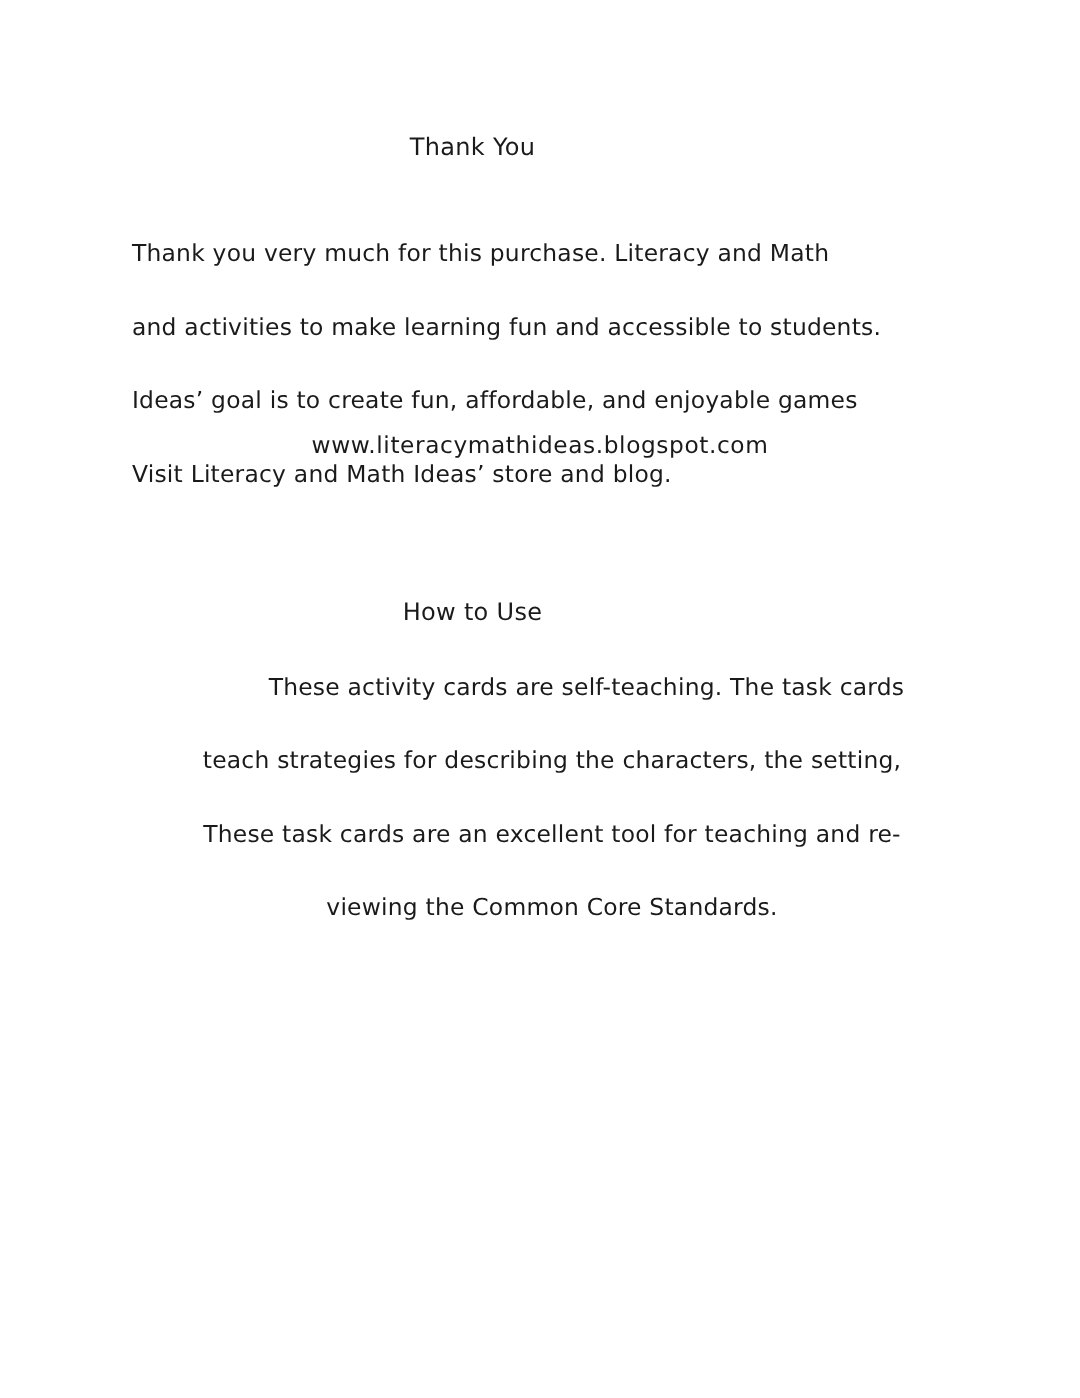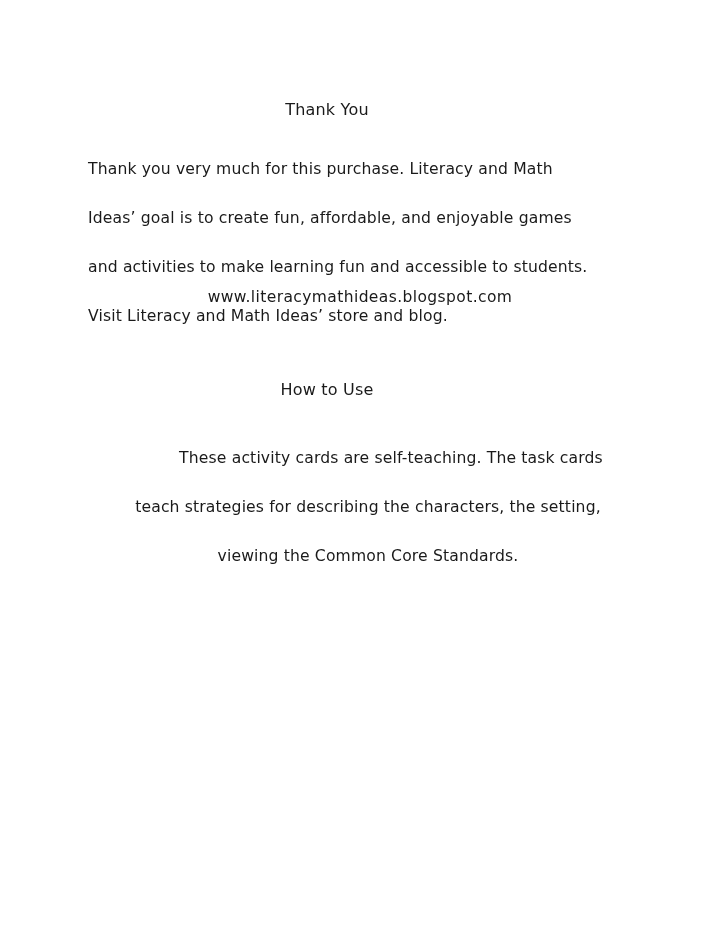--- a/index.html
+++ b/index.html
@@ -20,21 +20,21 @@
       left: 0; top: 0;
       width: 720px; height: 932px;
       background: #ffffff;
     }
     .title {
       position: absolute;
       left: 0; width: 630px;
       text-align: center;
       font-size: 16px;
       font-weight: normal;
-      margin: 12px;
+      margin: 0;
       letter-spacing: 0.2px;
     }
     .para {
       position: absolute;
       left: 88px;
       width: 560px;
       font-size: 15.6px;
       line-height: 21px;
       margin: 0;
       letter-spacing: 0.15px;
@@ -64,29 +64,30 @@
   </style>
 </head>
 <body>
 
 <div class="page">
 
   <h2 class="title" style="top:88px;">Thank You</h2>
 
   <div class="para" style="top:131px;">
     <span class="line">Thank you very much for this purchase.  Literacy and Math</span>
+    <span class="line">and activities to make learning fun and accessible to students.</span>
     <span class="line">Ideas’ goal is to create fun, affordable, and enjoyable games</span>
-    <span class="line">and activities to make learning fun and accessible to students.</span>
     <span class="line">Visit Literacy and Math Ideas’ store and blog.</span>
   </div>
 
 
   <a class="link med" style="top:288px;">www.literacymathideas.blogspot.com</a>
 
-  <h2 class="title" style="top:368px;">How to Use</h2>
+  <h2 class="title" style="top:398px;">How to Use</h2>
 
   <div class="para" style="top:420px;text-align:center;">
     <span class="line">&nbsp;&nbsp;&nbsp;&nbsp;&nbsp;&nbsp;&nbsp;&nbsp;&nbsp;These activity cards are self-teaching.  The task cards</span>
     <span class="line">teach strategies for describing the characters, the setting,</span>
+    <span class="line">These task cards are an excellent tool for teaching and re-</span>
     <span class="line">viewing the Common Core Standards.</span>
   </div>
 
 </div>
 
 </body></html>

